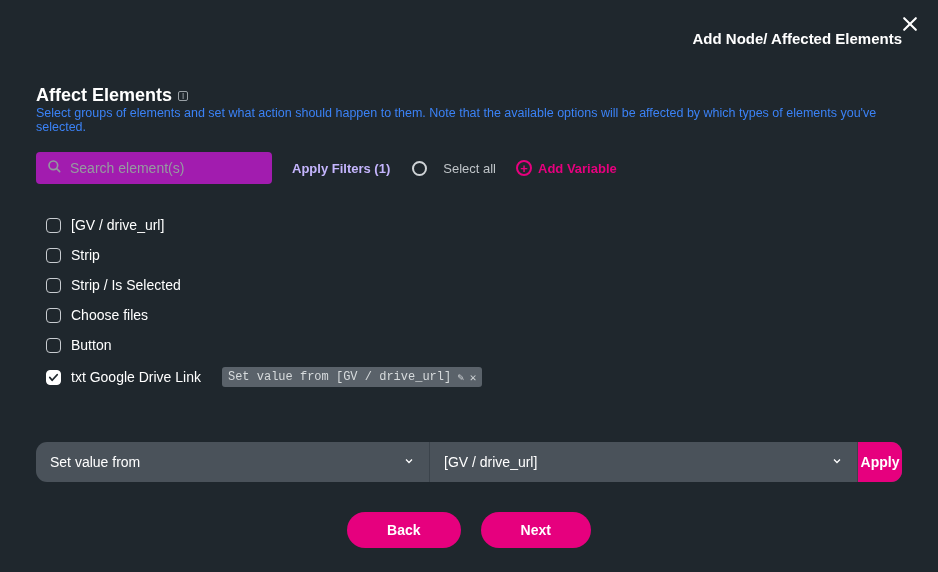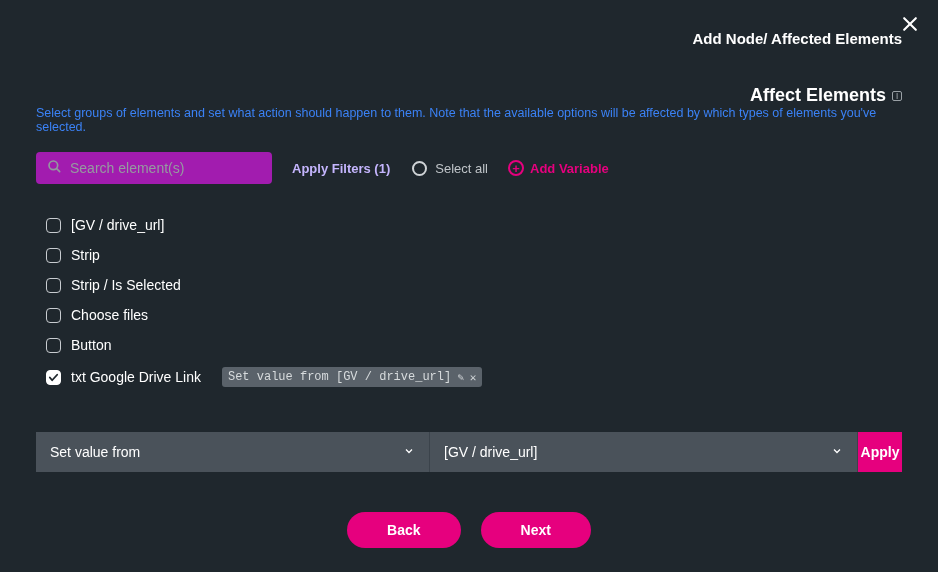--- a/index.html
+++ b/index.html
@@ -29,21 +29,20 @@
   .header-title {
     text-align: right;
     font-size: 15px;
     font-weight: 700;
     padding-top: 30px;
   }
   .section-title-row {
     margin-top: 38px;
     display: flex;
     align-items: center;
-    justify-content: flex-end;
   }
   .section-title {
     font-size: 18px;
     font-weight: 700;
   }
   .info-icon {
     margin-left: 6px;
     font-size: 10px;
     color: #9aa1a6;
     border: 1px solid #9aa1a6;
@@ -93,21 +92,21 @@
     display: flex;
     align-items: center;
     cursor: pointer;
   }
   .sa-box {
     width: 15px; height: 15px;
     border: 2px solid #cfd3d6;
     border-radius: 50%;
   }
   .select-all-label {
-    margin-left: 8px;
+    margin-left: 16px;
     font-size: 13px;
     color: #bfc4c8;
   }
   .add-var {
     margin-left: 20px;
     display: flex;
     align-items: center;
     cursor: pointer;
     color: #e6007e;
     font-size: 13px;
@@ -159,25 +158,25 @@
     display: flex;
     align-items: center;
     gap: 6px;
     font-family: Liberation Mono, monospace;
   }
   .pill-edit, .pill-x { cursor: pointer; color: #cfd3d6; font-size: 11px; }
   .action-row {
     position: absolute;
     left: 36px;
     right: 36px;
-    bottom: 100px;
+    bottom: 90px;
     height: 40px;
     display: flex;
     background: #4a525a;
-    border-radius: 0;
+    border-radius: 11px;
     overflow: hidden;
   }
   .action-select, .value-select {
     display: flex;
     align-items: center;
     justify-content: space-between;
     padding: 0 14px;
     font-size: 14px;
     color: #fff;
     cursor: pointer;

